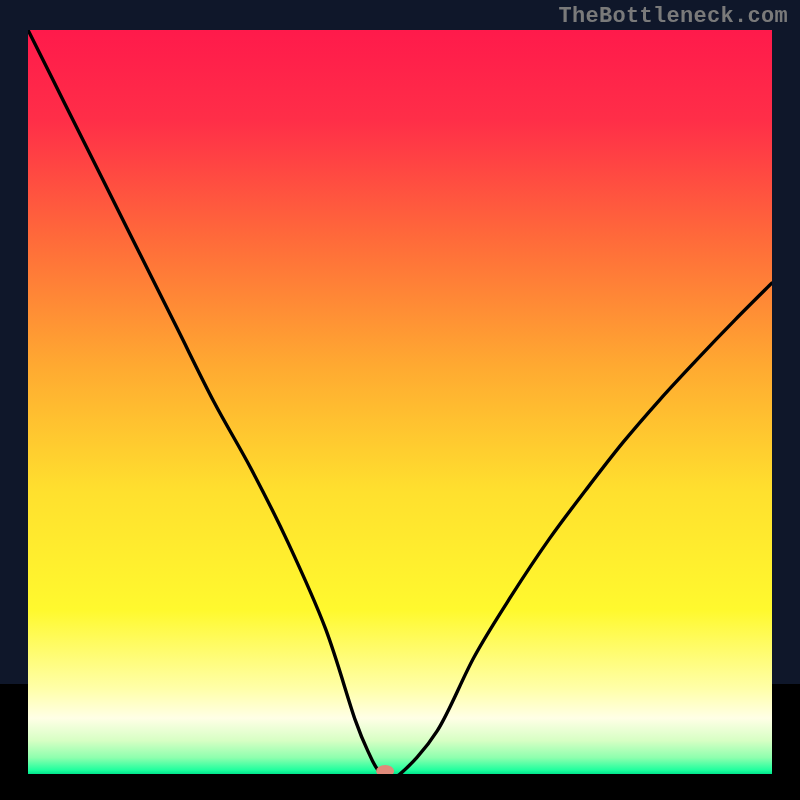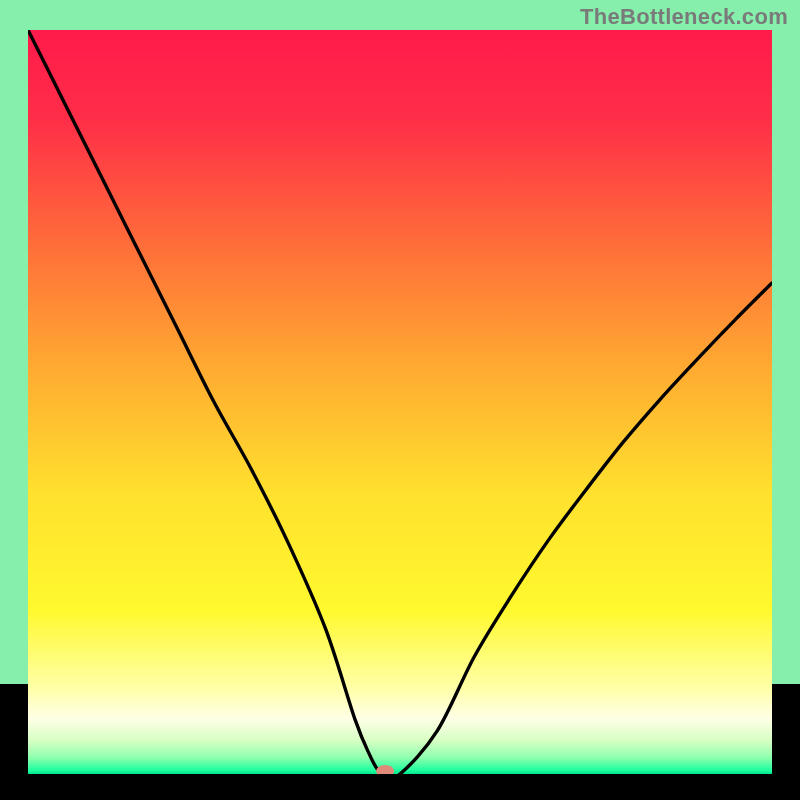--- a/index.html
+++ b/index.html
@@ -8,21 +8,22 @@
     width: 800px;
     height: 800px;
     overflow: hidden;
     font-family: Arial, Helvetica, sans-serif;
     background: #000;
   }
   .frame {
     position: relative;
     width: 800px;
     height: 684px;
-    background: #86efac;
+    background: #0f172a;
+    font-family: Liberation Mono, monospace;
   }
   .attribution {
     position: absolute;
     top: 4px;
     right: 12px;
     color: #7a7a7a;
     font-size: 22px;
     font-weight: 600;
     letter-spacing: 0.3px;
   }

